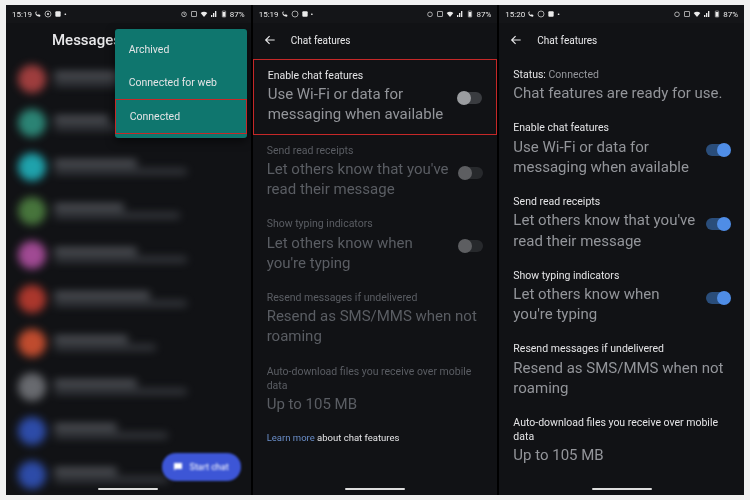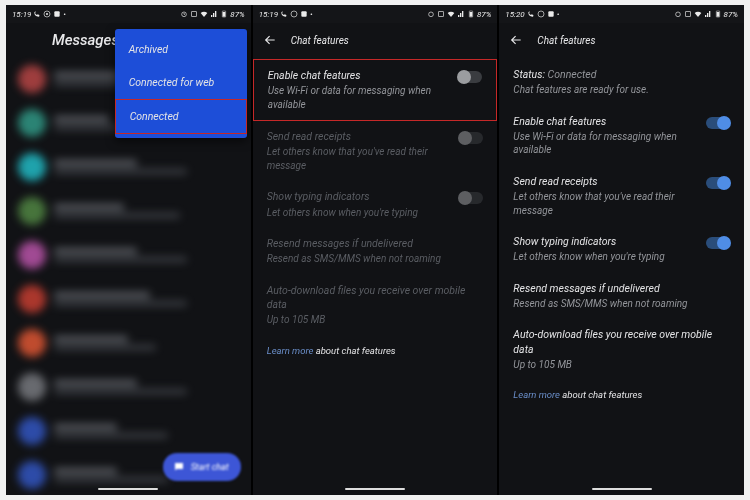--- a/index.html
+++ b/index.html
@@ -15,21 +15,20 @@
     background: #000;
     display: flex;
     gap: 1px;
   }
   .phone {
     flex: 1 1 0;
     background: #111215;
     display: flex; flex-direction: column;
     position: relative;
     overflow: hidden;
-    font-style: italic;
   }
   .phone + .phone { border-left: 1px solid #000; }
 
   
   .status-bar {
     height: 18px;
     padding: 0 6px;
     display: flex; align-items: center; justify-content: space-between;
     font-size: 8px; color: #eaeaea;
     background: #141518;
@@ -47,27 +46,27 @@
     font-size: 10px;
     font-weight: 400;
   }
   .app-bar svg { width: 14px; height: 14px; fill: #e8e8ea; }
   .app-bar .title { flex: 1; }
 
   
   .settings-list { flex: 1; overflow: hidden; padding-top: 2px; }
   .setting-row {
     padding: 9px 14px 9px 14px;
-    display: flex; align-items: flex-start; gap: 8px;
+    display: flex; align-items: center; gap: 8px;
   }
   .setting-row.disabled .s-title,
   .setting-row.disabled .s-sub { color: #5a5d63; }
   .setting-text { flex: 1; min-width: 0; }
   .s-title { font-size: 10.5px; color: #e4e4e6; line-height: 1.35; }
-  .s-sub { font-size: 10px; color: #93959a; line-height: 1.35; margin-top: 1px; }
+  .s-sub { font-size: 15px; color: #93959a; line-height: 1.35; margin-top: 1px; }
   .s-link { color: #6a8ec9; }
 
   .toggle {
     width: 24px; height: 12px; border-radius: 12px;
     background: #3a3c40; position: relative; flex: 0 0 auto; margin-top: 2px;
   }
   .toggle::after {
     content: ""; position: absolute; top: -1px; left: -1px;
     width: 14px; height: 14px; border-radius: 50%;
     background: #9b9da0;
@@ -101,21 +100,21 @@
     background: #3d56d6;
     display: flex; align-items: center; gap: 6px;
     color: #fff; font-size: 9px;
     filter: blur(1.2px);
   }
   .fab svg { width: 12px; height: 12px; fill: #fff; }
 
   .menu-panel {
     position: absolute; top: 24px; right: 4px;
     width: 132px;
-    background: #1d4ed8;
+    background: #0f766e;
     border-radius: 3px;
     box-shadow: 0 3px 10px rgba(0,0,0,.6);
     padding: 4px 0;
   }
   .menu-item {
     padding: 10px 14px;
     font-size: 10.5px; color: #e4e4e6;
   }
 
   .home-bar {

